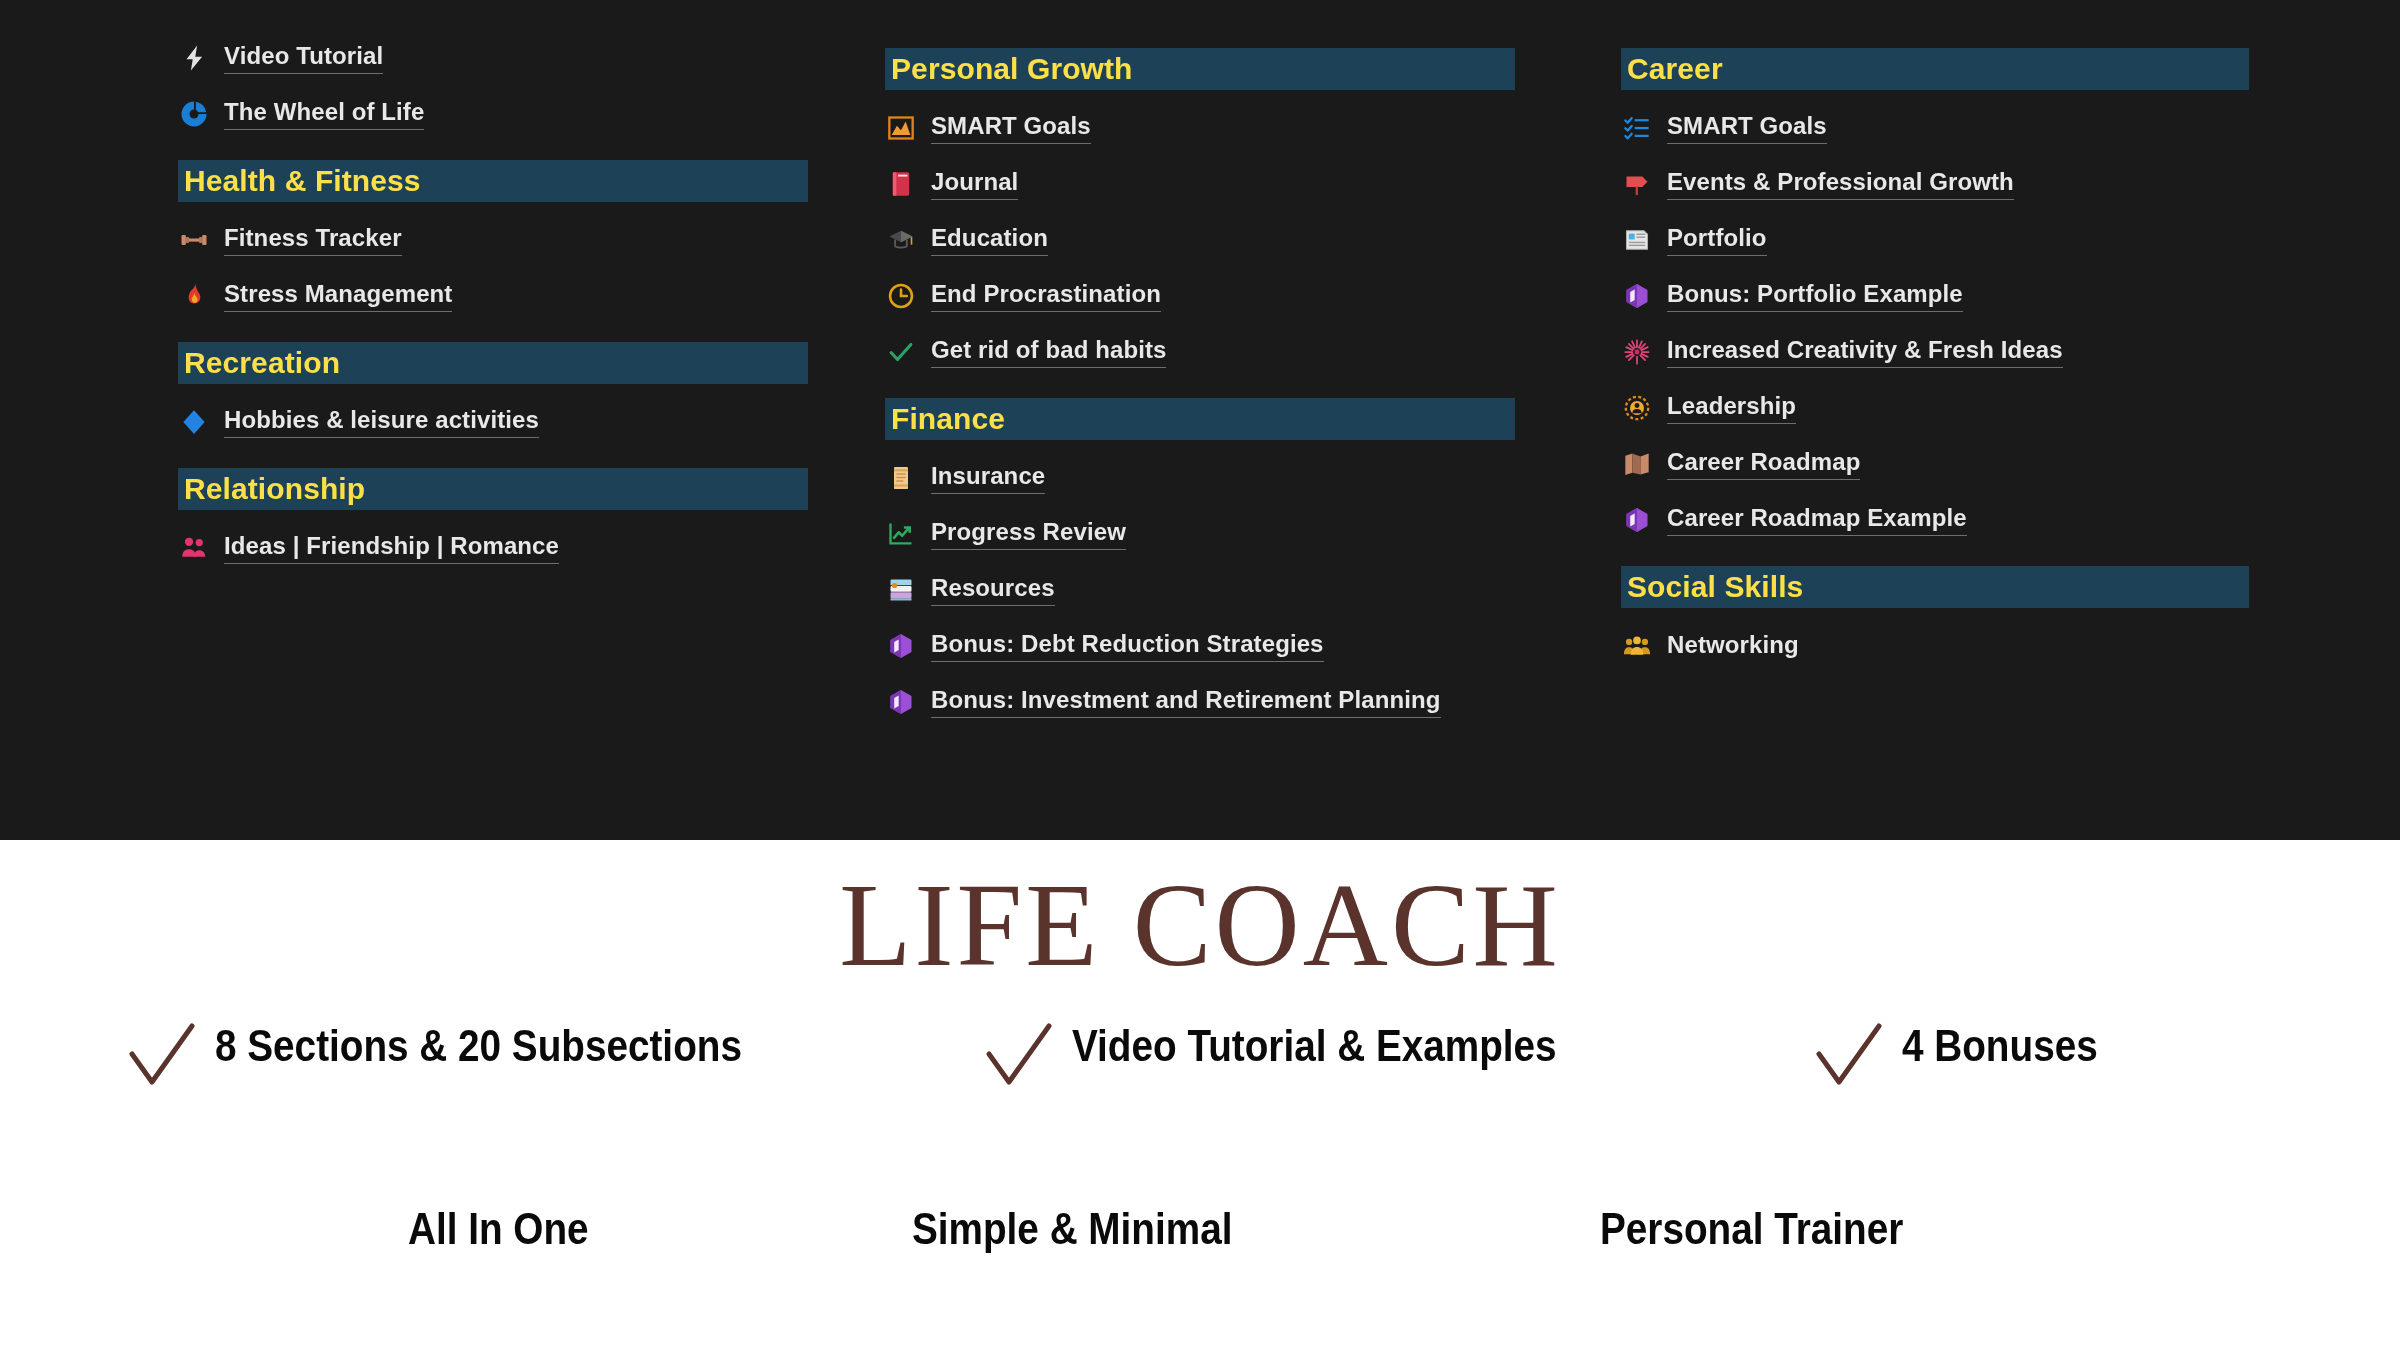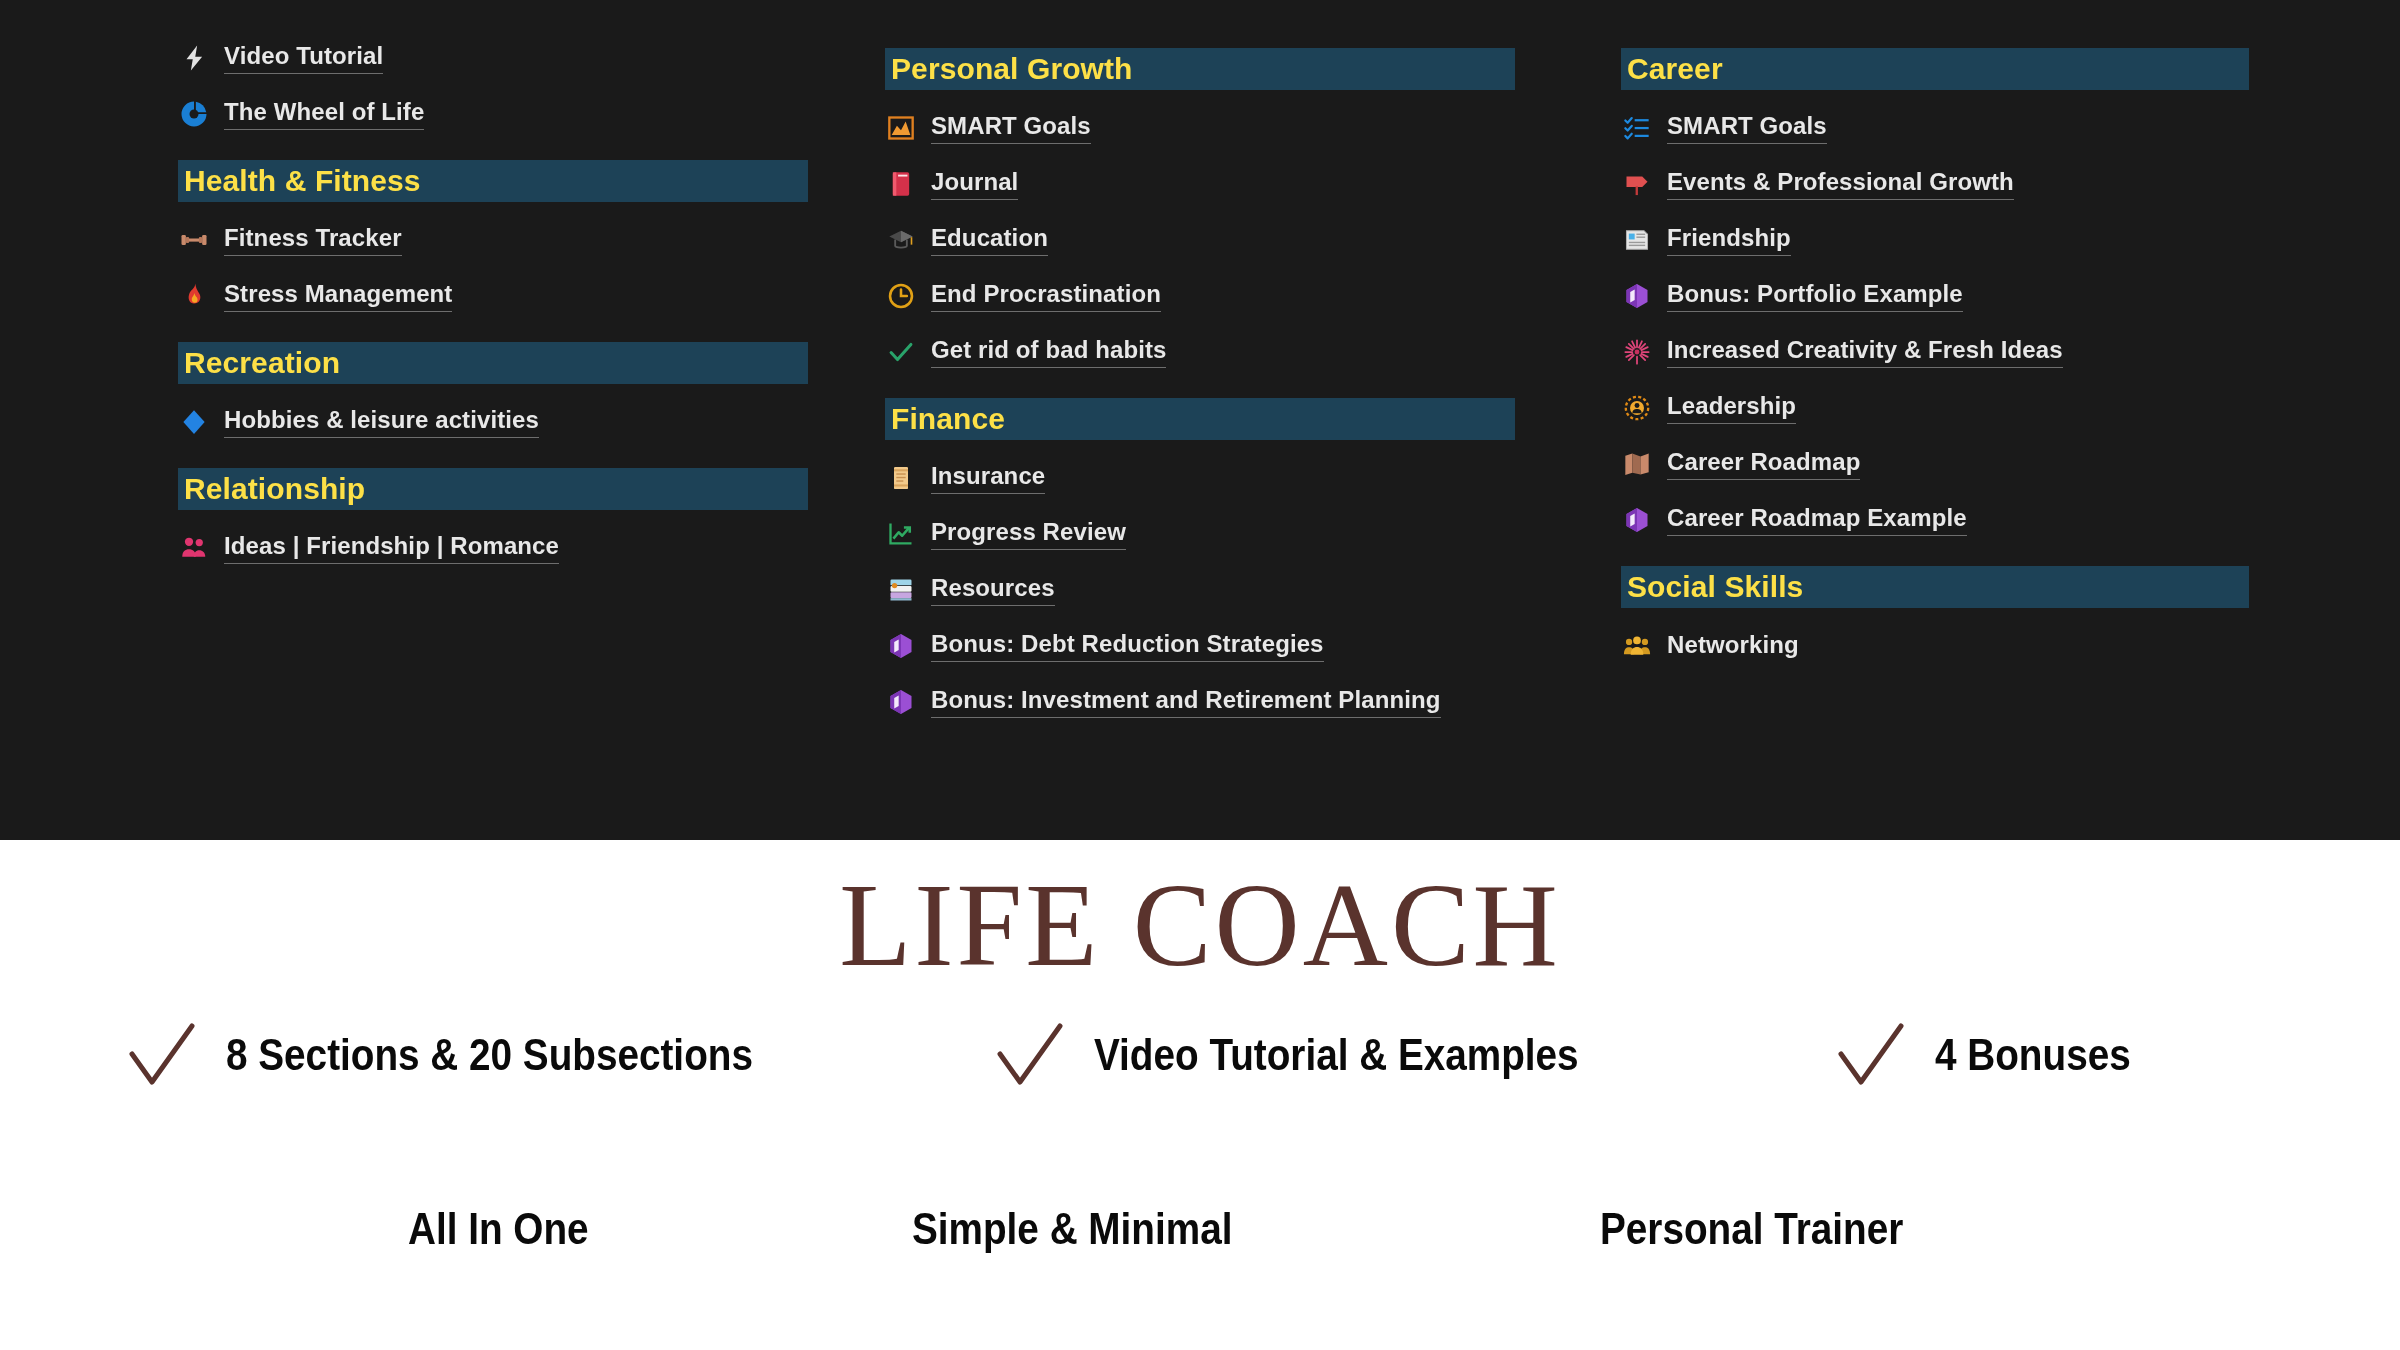--- a/index.html
+++ b/index.html
@@ -84,22 +84,22 @@
     letter-spacing:3px;
     line-height:1;
   }
 
   .features {
     position:absolute; left:0; top:180px; width:2400px;
     display:flex;
     align-items:center;
   }
   .feature {
-    display:flex; align-items:center;
-    gap:28px;
+    display:flex; 
+    gap:17px;
   }
   .f1 { margin-left:126px; }
   .f2 { margin-left:155px; }
   .f3 { margin-left:178px; }
   .check-icon { flex:0 0 72px; width:72px; height:70px; }
   .feature-label {
     font-size:45px;
     font-weight:700;
     color:#0a0a0a;
     white-space:nowrap;
@@ -382,21 +382,21 @@
         <span class="row-icon">
           <svg width="28" height="28" viewBox="0 0 24 24">
             <path d="M3 4 H18 L21 7 V20 H3 Z" fill="#e6e6e6" stroke="#b0b0b0" stroke-width="0.9"></path>
             <rect x="5" y="6.5" width="5" height="5" fill="#49b0e8"></rect>
             <rect x="11.5" y="6.5" width="7.5" height="1.2" fill="#9a9a9a"></rect>
             <rect x="11.5" y="9" width="7.5" height="1.2" fill="#9a9a9a"></rect>
             <rect x="5" y="13.5" width="14" height="1.2" fill="#9a9a9a"></rect>
             <rect x="5" y="16" width="14" height="1.2" fill="#9a9a9a"></rect>
           </svg>
         </span>
-        <span class="row-label">Friendship</span>
+        <span class="row-label">Portfolio</span>
       </div>
 
       <div class="row">
         <span class="row-icon">
           <svg width="28" height="28" viewBox="0 0 24 24">
             <path d="M12 1.8 L21 6.8 V17.2 L12 22.2 L3 17.2 V6.8 Z" fill="#9b4fd4"></path>
             <path d="M12 1.8 L12 22.2 L3 17.2 V6.8 Z" fill="#7c35b5"></path>
             <path d="M6.2 8.6 L10 6.5 V15.5 L6.2 17.6 Z" fill="#f3e9fb"></path>
           </svg>
         </span>

